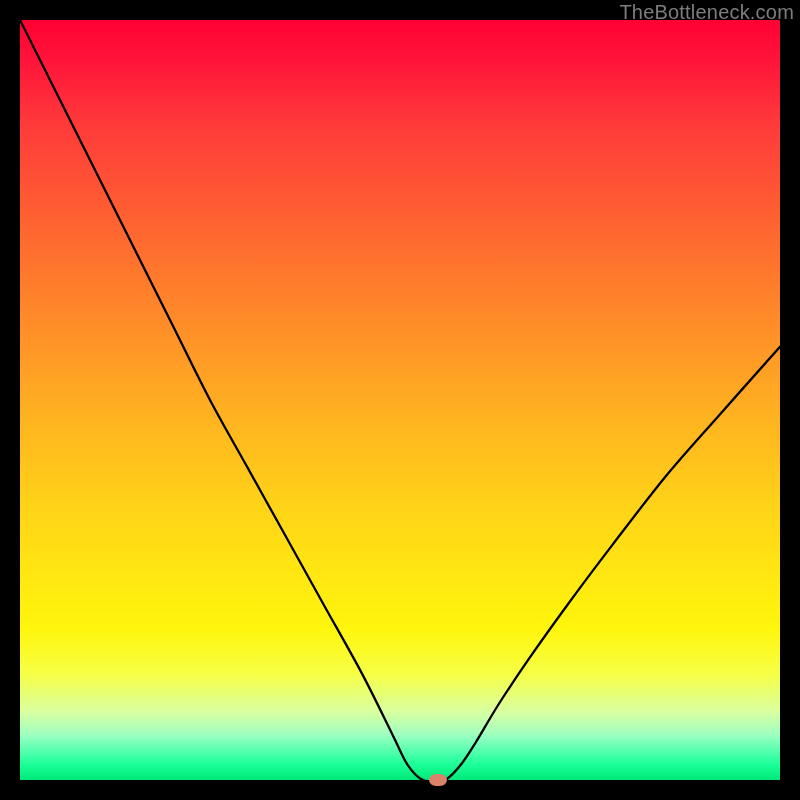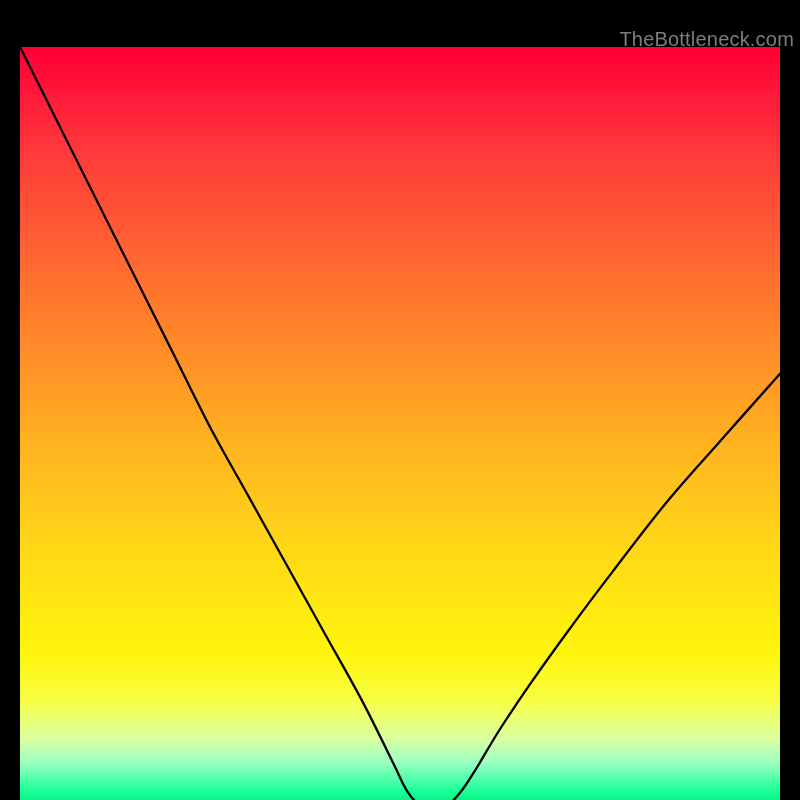--- a/index.html
+++ b/index.html
@@ -9,21 +9,20 @@
     height: 800px;
     background: #000;
     font-family: Arial, Helvetica, sans-serif;
     overflow: hidden;
   }
   .frame {
     position: relative;
     width: 800px;
     height: 660px;
     background: #000;
-    margin-top: 27px;
   }
   .plot {
     position: absolute;
     left: 20px;
     top: 20px;
     width: 760px;
     height: 760px;
     
     background: linear-gradient(
       to bottom,

